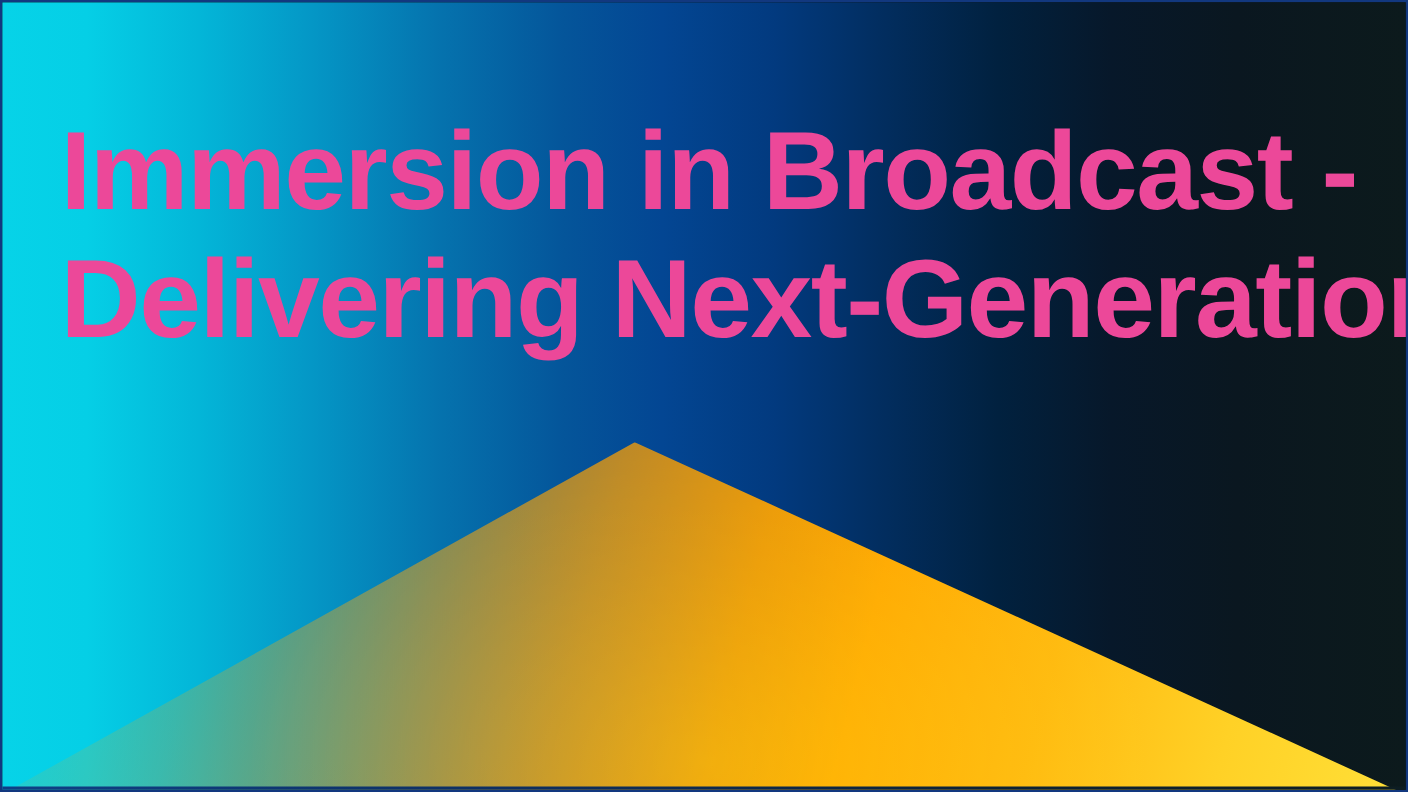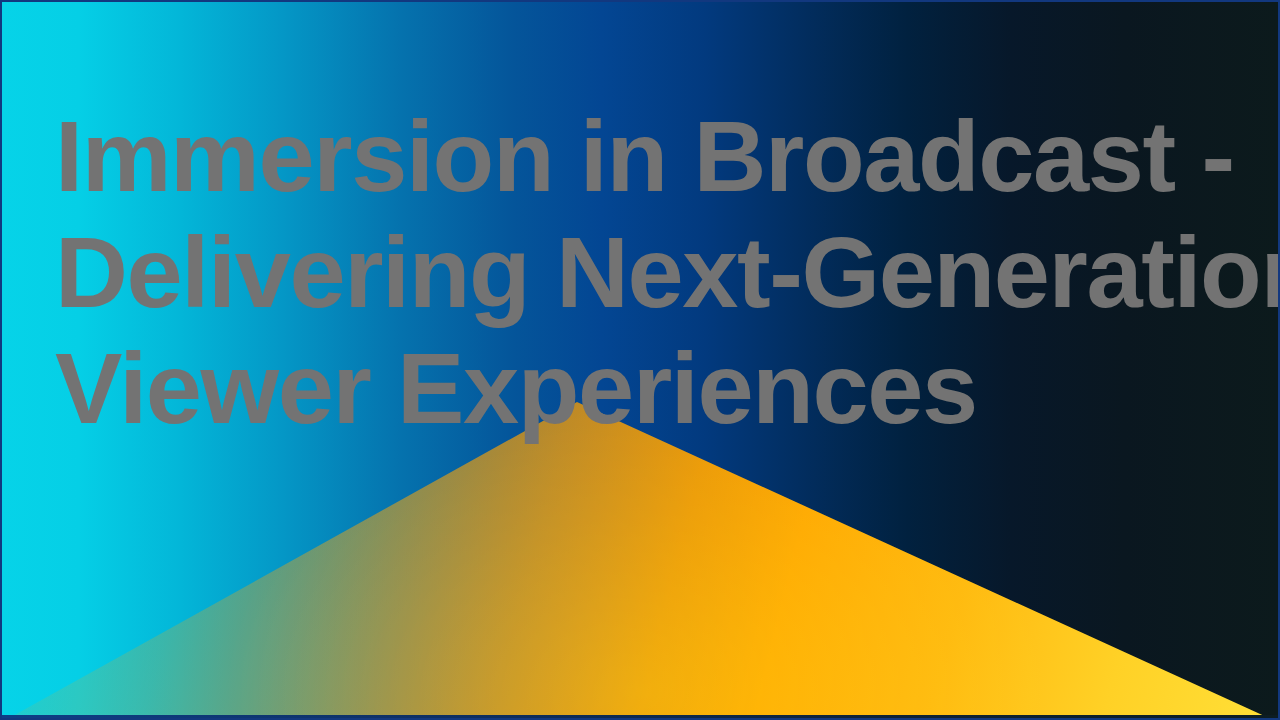--- a/index.html
+++ b/index.html
@@ -88,39 +88,38 @@
   
   .title-block {
     position: absolute;
     left: 53px;
     top: 96px;
     width: 1200px;
   }
 
   .title-line {
     display: block;
-    color: #737373;
+    color: #ec4899;
     font-size: 101px;
     line-height: 116px;
     font-weight: 700;
     letter-spacing: -1.4px;
     white-space: nowrap;
     -webkit-font-smoothing: antialiased;
   }
 </style>
 </head>
 <body>
 
 <div id="slide">
 
   <div class="bg-gradient"></div>
   <div class="wedge"></div>
   <div class="wedge-haze"></div>
 
   <div class="title-block">
     <span class="title-line">Immersion in Broadcast -</span>
     <span class="title-line">Delivering Next-Generation</span>
-    <span class="title-line">Viewer Experiences</span>
   </div>
 
   <div class="bottom-rule"></div>
 
 </div>
 
 </body></html>

